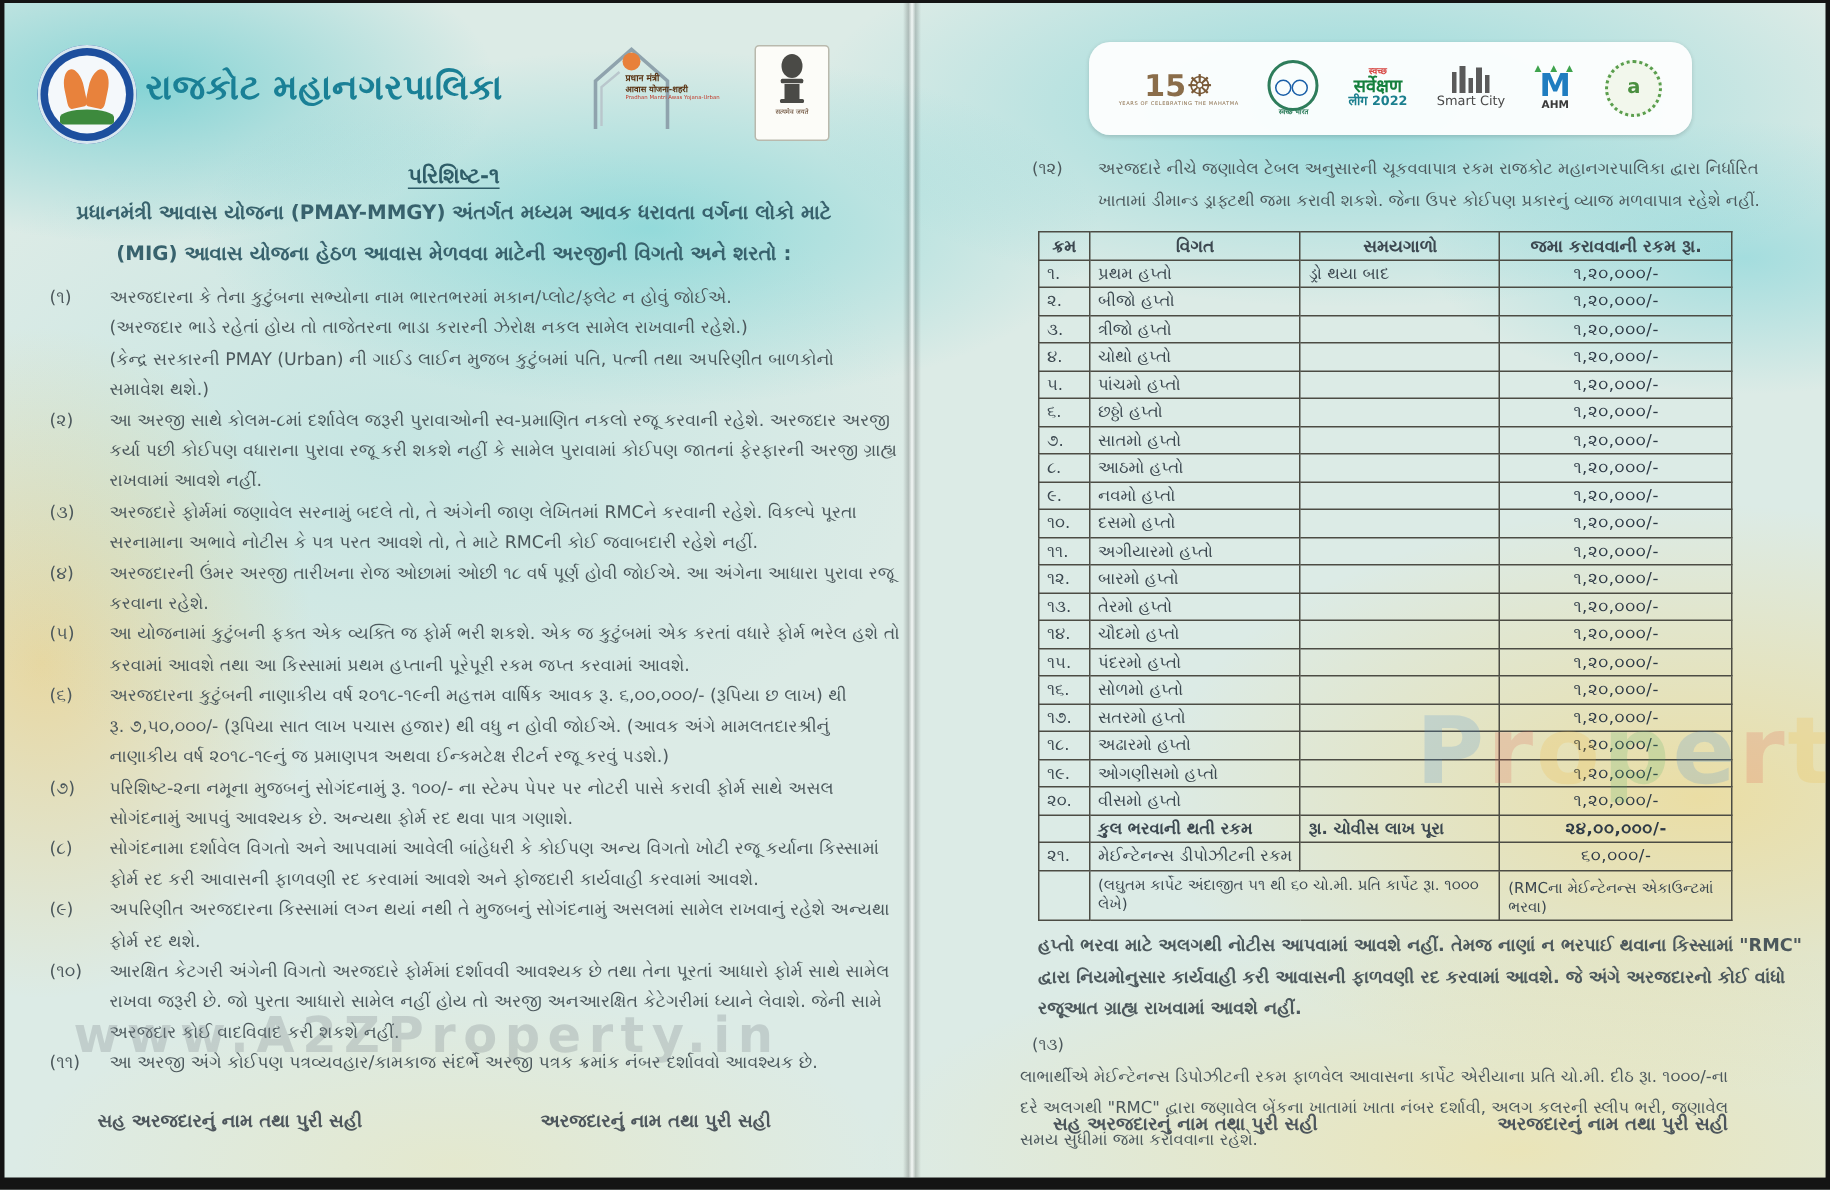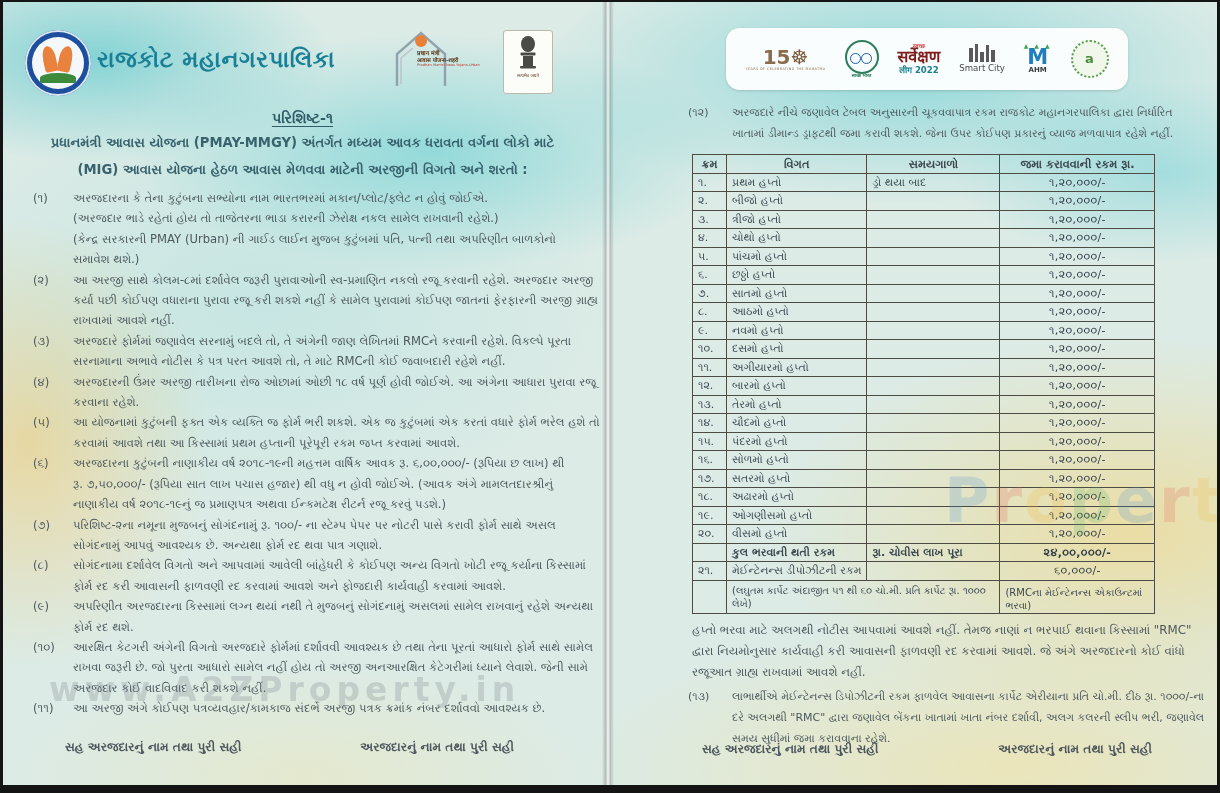--- a/index.html
+++ b/index.html
@@ -72,39 +72,39 @@
     justify-content:space-around;padding:0 10px;box-sizing:border-box;}
   .lg{text-align:center;line-height:1.05;}
   .lg-150 .big{font-size:20px;font-weight:bold;color:#8a6d4a;}
   .lg-150 .wheel{color:#7a5a38;}
   .lg-150 .cap{font-size:3.4px;color:#8a6d4a;letter-spacing:.4px;}
   .lg-sb .ring{width:30px;height:30px;border:2px solid #2e7d5b;border-radius:50%;margin:0 auto;position:relative;}
   .lg-sb .gl{position:absolute;top:11px;left:3px;width:9px;height:9px;border:1.6px solid #1a5fa8;border-radius:50%;}
   .lg-sb .gl2{left:14px;}
   .lg-sb .cap{font-size:4.6px;color:#2e7d5b;font-weight:bold;}
   .lg-sv .s1{font-size:6px;color:#d64541;font-weight:bold;}
-  .lg-sv .s2{font-size:16px;color:#7f1d1d;font-weight:bold;}
+  .lg-sv .s2{font-size:12px;color:#15803d;font-weight:bold;}
   .lg-sv .s3{font-size:8.5px;color:#1b7f8e;font-weight:bold;}
   .lg-sc .bars{display:flex;gap:2px;justify-content:center;align-items:flex-end;height:18px;margin-bottom:2px;}
   .lg-sc .bars i{display:block;width:3.5px;background:#5a5a5a;}
   .lg-sc .cap{font-size:8.6px;font-weight:normal;color:#4a4a4a;}
   .lg-ahm .m{font-size:21px;font-weight:bold;color:#1f7dc0;line-height:.9;}
   .lg-ahm .dots{font-size:6px;color:#3fa34d;letter-spacing:2px;line-height:.6;}
   .lg-ahm .cap{font-size:7px;font-weight:bold;color:#3a3a3a;}
   .lg-green .ring{width:34px;height:34px;border:2px dotted #5a9e4d;border-radius:50%;margin:0 auto;
     background:#f2f7ec;display:flex;align-items:center;justify-content:center;
     font-size:13px;font-weight:bold;color:#4a8f3f;}
 
   .num-item{position:absolute;display:flex;color:#4c585c;font-size:11px;line-height:21px;}
   .item12{left:66px;top:100px;right:6px;}
-  .item13{left:66px;top:684px;right:6px;}
+  .item13{left:66px;top:684px;right:6px;flex-direction:column;}
   .num-item .tnum{width:52px;}
 
   .note-below{position:absolute;left:78px;top:618px;right:20px;color:#4c585c;font-size:11.8px;line-height:21px;}
-  .note-below div{white-space:nowrap;}
+  .note-below div{white-space:nowrap;font-weight:bold;}
 
   table.inst{position:absolute;left:78px;top:152px;border-collapse:collapse;table-layout:fixed;
     font-size:11px;color:#3c4850;}
   table.inst col.c0{width:34px;} table.inst col.c1{width:124px;}
   table.inst col.c2{width:133px;} table.inst col.c3{width:155px;}
   table.inst th,table.inst td{border:1px solid #4c4c44;padding:1px 5px;white-space:nowrap;overflow:hidden;height:15.5px;}
   table.inst th{font-weight:bold;text-align:center;font-size:11.4px;}
   td.c-no{text-align:left;padding-left:8px;}
   td.c-amount{text-align:center;letter-spacing:.4px;color:#2e3a46;}
   tr.total-row td{font-weight:bold;}

